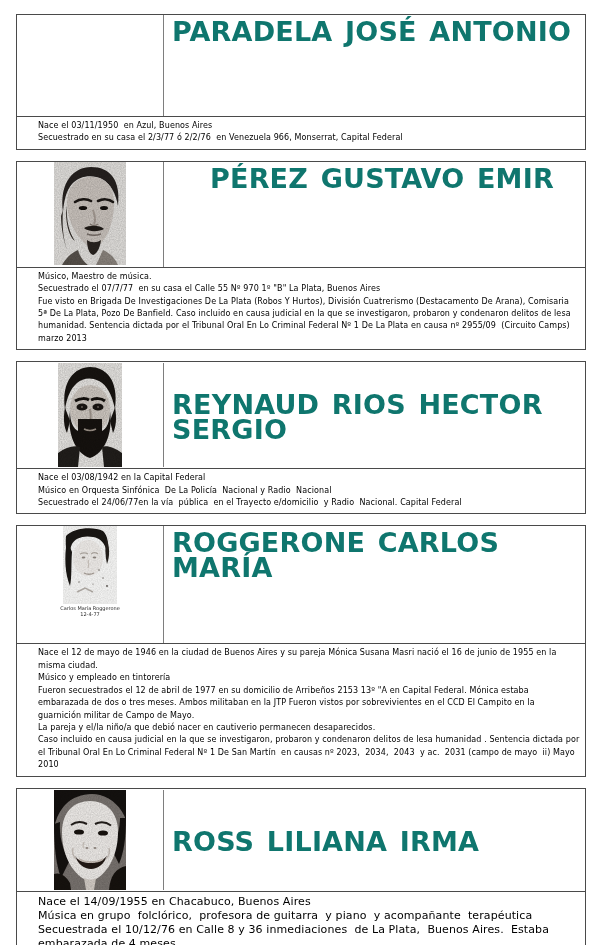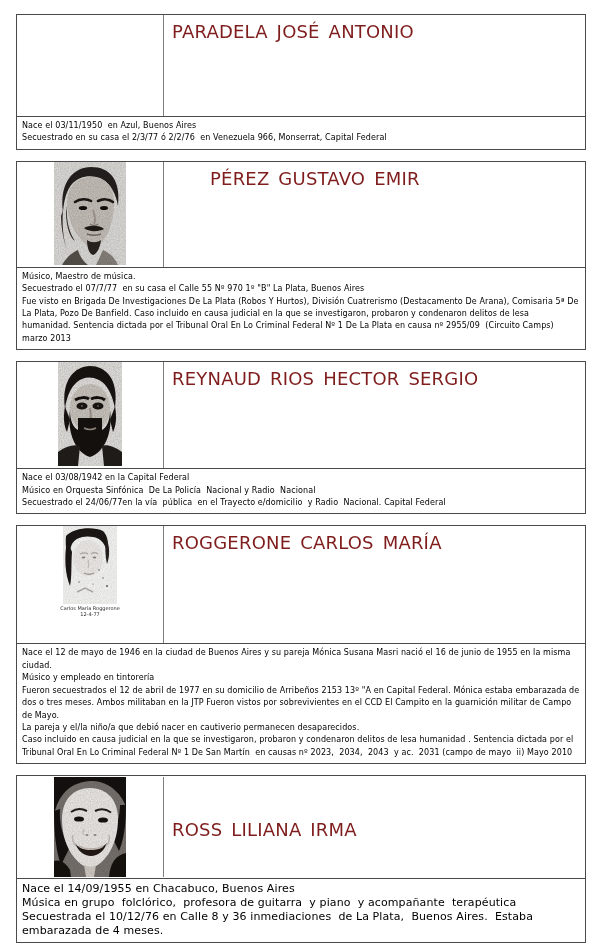--- a/index.html
+++ b/index.html
@@ -15,31 +15,32 @@
   }
   .head{display:flex;border-bottom:1.5px solid #4a4a4a;}
   .photo-cell{
     width:147px;min-width:147px;box-sizing:border-box;
     border-right:1px solid #7e7e7e;
     display:flex;flex-direction:column;align-items:center;justify-content:flex-start;
     overflow:hidden;
   }
   .name-cell{flex:1;padding:4px 6px 0 8px;box-sizing:border-box;}
   .name{
-    font-weight:normal;font-size:18px;line-height:25px;letter-spacing:0.2px;
-    word-spacing:3px;color:#7f1d1d;
+    font-weight:bold;font-size:27px;line-height:25px;letter-spacing:0.2px;
+    word-spacing:3px;color:#0f766e;
   }
   .details{padding:3px 5px 4px 5px;}
   .dline{
     font-size:8px;line-height:12.4px;white-space:pre-wrap;
     letter-spacing:0.1px;
+    margin-left:16px;
   }
   .r1 .head{height:101px;}
   .r2 .head{height:105px;gap:38px;}
-  .r3 .head{height:106px;}
+  .r3 .head{height:106px;align-items:center;}
   .r4 .head{height:117px;}
   .r5 .head{height:102px;align-items:center;}
   .r5 .dline{font-size:11px;line-height:14px;}
   .photo{display:block;}
   .photo-caption{
     margin-top:1px;text-align:center;color:#2e2e2e;
     font-size:5px;line-height:6px;letter-spacing:0;
   }
 </style>
 </head>

